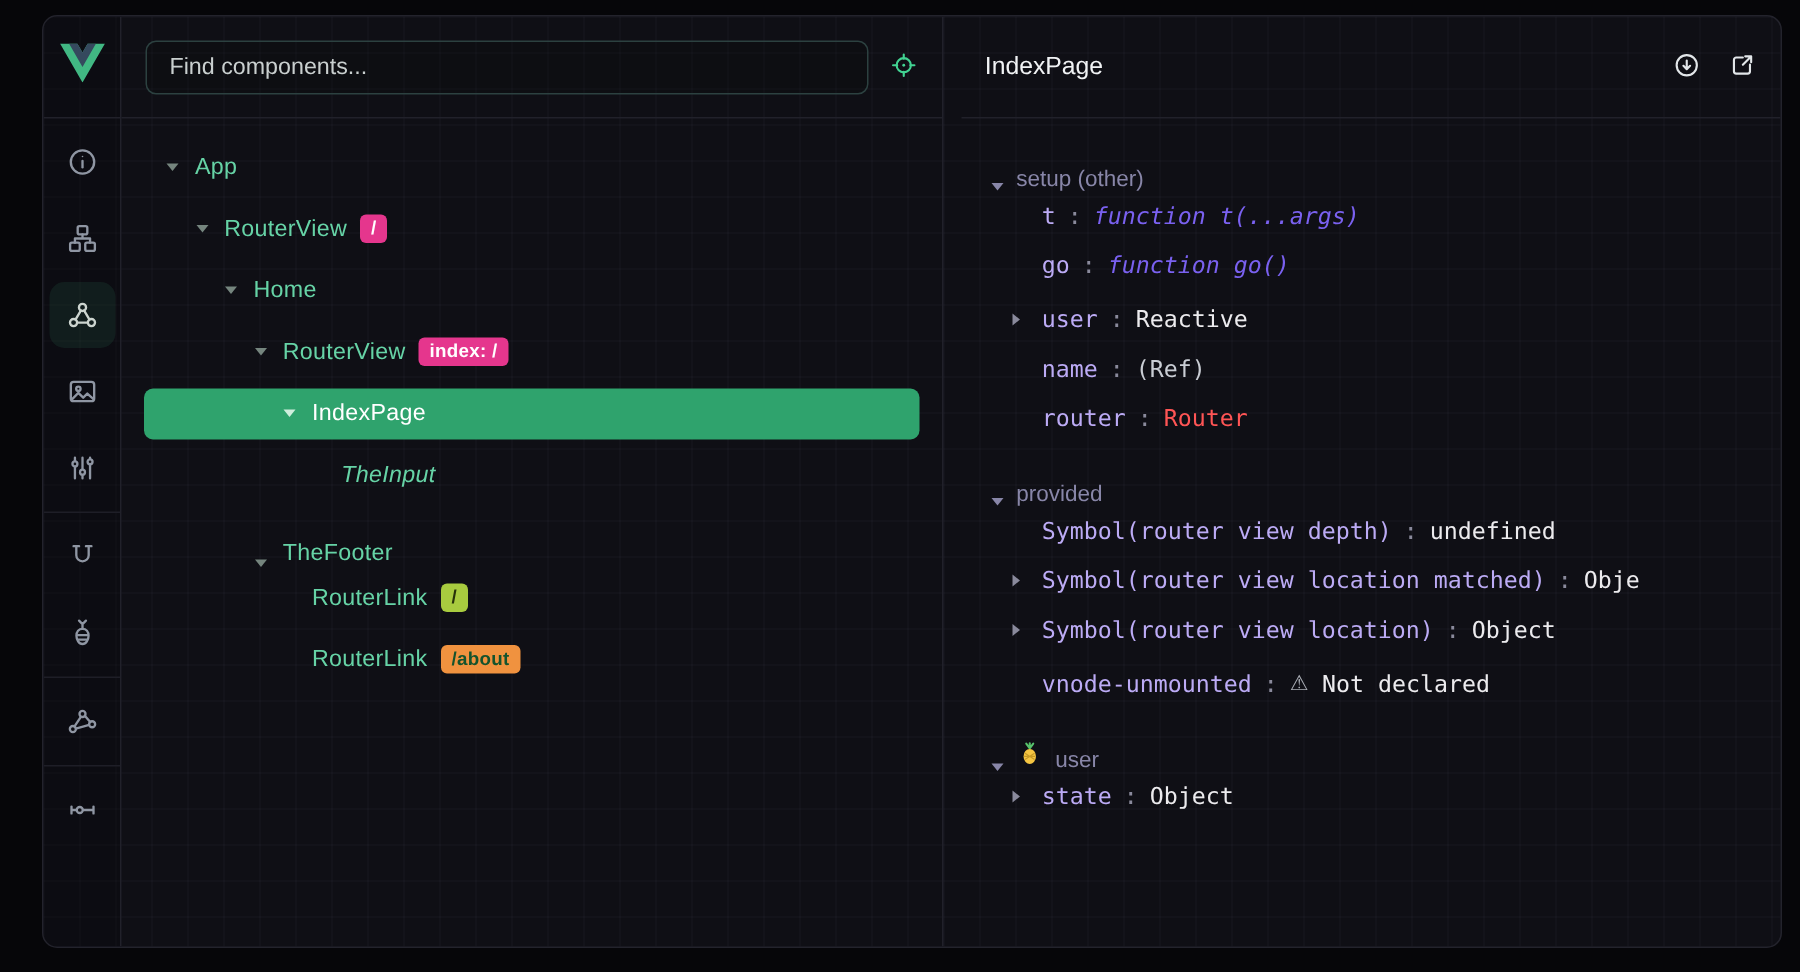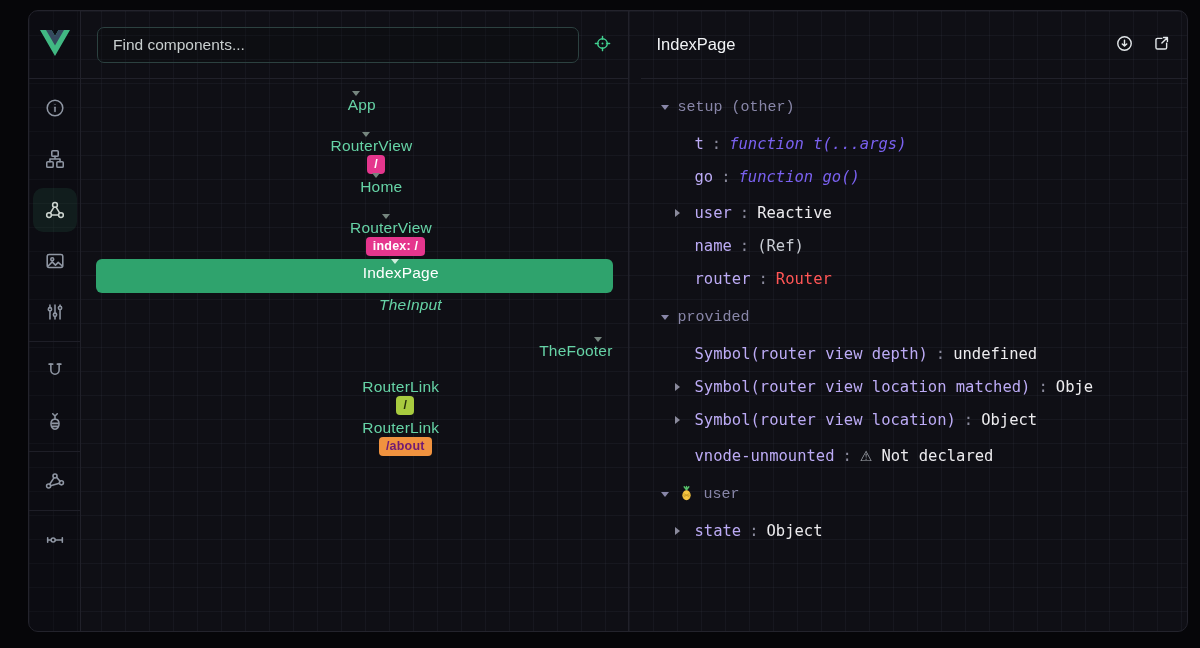--- a/index.html
+++ b/index.html
@@ -32,36 +32,36 @@
   .col-header{height:68px;flex-shrink:0;border-bottom:1px solid #21212a;display:flex;align-items:center;padding:0 16px;gap:14px;}
 
   
   .search-box{flex:1;height:36px;border:1px solid #2c4140;border-radius:7px;display:flex;align-items:center;padding:0 13px;background:rgba(8,10,10,.25);}
   .search-box input{flex:1;background:transparent;border:none;outline:none;color:#e8ecec;font-size:15.5px;font-family:"Liberation Sans",sans-serif;}
   .search-box input::placeholder{color:#c9cfcf;opacity:1;}
   .picker-btn{background:none;border:none;padding:0;color:#42d392;cursor:pointer;display:flex;align-items:center;}
 
   
   .tree-body{flex:1;padding:12px 15px;overflow:hidden;}
-  .tree-row{height:41px;display:flex;align-items:center;border-radius:6px;color:#66d3a6;font-size:15.5px;letter-spacing:.2px;cursor:pointer;flex-direction:column;}
+  .tree-row{height:41px;display:flex;align-items:center;border-radius:6px;color:#66d3a6;font-size:15.5px;letter-spacing:.2px;cursor:pointer;}
   .tree-row.selected{background:#2fa36d;color:#fff;height:34px;margin:3.5px 0;}
   .caret-slot{width:19px;flex-shrink:0;display:flex;align-items:center;}
   .caret-down{width:0;height:0;border-left:4.5px solid transparent;border-right:4.5px solid transparent;border-top:5.5px solid #75857e;}
   .tree-row.selected .caret-down{border-top-color:#cfeedd;}
   .badge{margin-left:9px;font-size:12.5px;line-height:1;padding:3px 7px;border-radius:4px;font-weight:bold;}
 
   
   .state-title{font-size:16.5px;font-weight:normal;color:#f1f3f5;margin:0;}
   .header-icons{margin-left:auto;display:flex;gap:18px;align-items:center;}
   .hdr-icon-btn{background:none;border:none;padding:0;color:#e2e6e9;cursor:pointer;display:flex;align-items:center;}
 
   .state-body{flex:1;padding:6px 20px 0;overflow:hidden;font-family:"DejaVu Sans Mono",monospace;}
   .section{margin-top:3px;}
-  .section-header{height:39px;display:flex;align-items:center;gap:9px;color:#8886a8;
-    font-family:Liberation Mono, monospace;font-size:15px;cursor:pointer;}
+  .section-header{height:39px;display:flex;align-items:flex-end;gap:9px;color:#8886a8;
+    font-family:Liberation Sans, sans-serif;font-size:15px;cursor:pointer;}
   .section-header .caret-down{border-top-color:#8886a8;}
   .state-row{height:33px;display:flex;align-items:center;padding-left:14px;white-space:nowrap;font-size:15.5px;cursor:default;}
   .row-caret-slot{width:20px;flex-shrink:0;display:flex;align-items:center;}
   .caret-right{width:0;height:0;border-top:4.5px solid transparent;border-bottom:4.5px solid transparent;border-left:5.5px solid #8a8a9c;}
   .key{color:#bcabf5;}
   .colon{color:#8a8a9c;padding:0 8px;}
   .val-plain{color:#ecebee;}
   .val-muted{color:#c9cdd4;}
   .val-function{color:#7a61f0;font-style:italic;}
   .val-error{color:#ff5555;}
@@ -233,21 +233,21 @@
             <span class="tree-label">TheFooter</span>
           </div>
           <div class="tree-row" style="padding-left: 93px;">
             <span class="caret-slot"></span>
             <span class="tree-label">RouterLink</span>
             <span class="badge" style="background: rgb(168, 203, 63); color: rgb(39, 49, 10);">/</span>
           </div>
           <div class="tree-row" style="padding-left: 93px;">
             <span class="caret-slot"></span>
             <span class="tree-label">RouterLink</span>
-            <span class="badge" style="background: rgb(240, 146, 63); color: #701a75;">/about</span>
+            <span class="badge" style="background: rgb(240, 146, 63); color: #14532d;">/about</span>
           </div>
         </div>
     </section>
 
     <section class="col state-col">
       <header class="col-header">
         <h1 class="state-title">IndexPage</h1>
         <div class="header-icons" id="state-header-icons">
             <button class="hdr-icon-btn">
               <span class="icon"><svg width="19" height="19" viewBox="0 0 24 24" fill="none" stroke="currentColor" stroke-width="1.8" stroke-linecap="round" stroke-linejoin="round">

